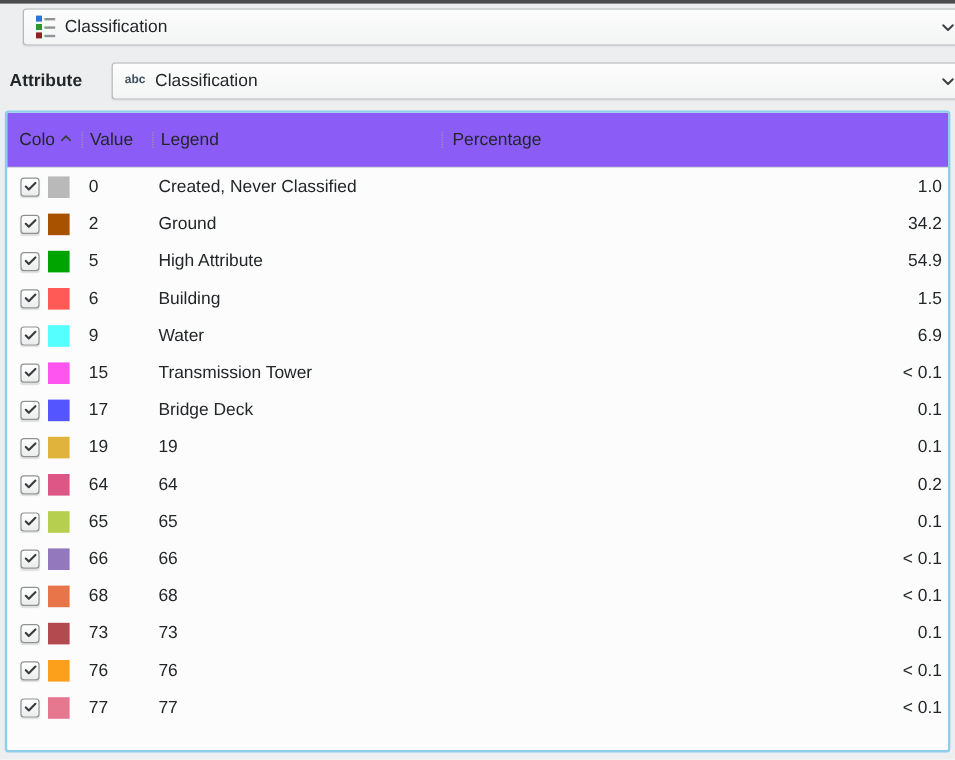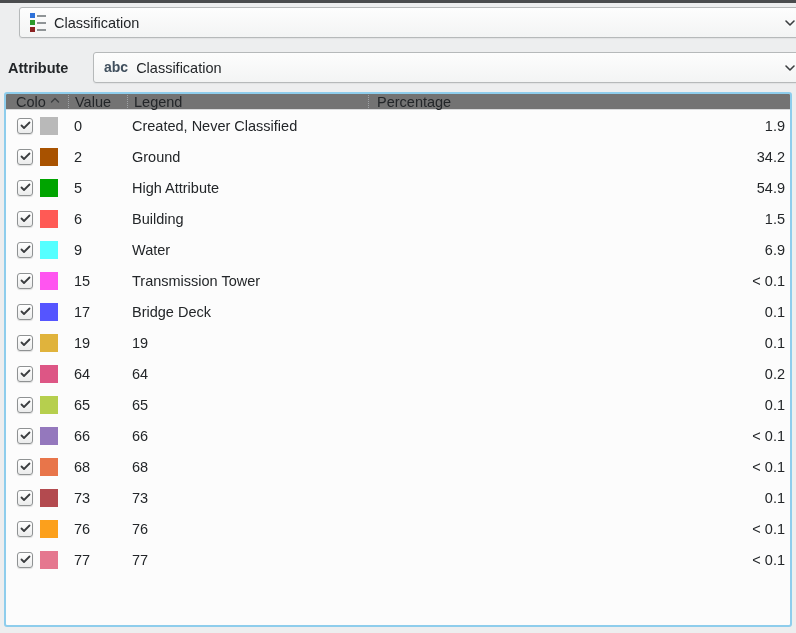--- a/index.html
+++ b/index.html
@@ -27,34 +27,34 @@
   .attr-combo { left:78px; top:52px; width:714px; }
   .attr-label { position:absolute; left:8px; top:52px; height:31px; display:flex; align-items:center;font-weight:bold; }
 
   
   .legend-icon { display:flex; flex-direction:column; gap:2px; width:16px; }
   .legend-icon .li-row { display:flex; align-items:center; gap:2px; }
   .legend-icon .li-sq { width:5px; height:5px; }
   .legend-icon .li-line { width:9px; height:2px; background:#8f9496; }
 
   .abc-icon {
-    font-size:14px; font-weight:700; color:#41505e;
+    font-size:10px; font-weight:700; color:#41505e;
     letter-spacing:0; line-height:1; transform:translateY(-1px);
   }
 
   
   .table-frame {
     position:absolute; left:4px; top:92px; width:788px; height:535px;
     background:#fcfcfc;
     border:2px solid #8ecdec; border-radius:3px;
     overflow:hidden;
   }
   .thead {
-    display:flex; align-items:center; height:16px;
-    background:#737373; border-bottom:1px solid #d9dadb;
+    display:flex; align-items:center; height:46px;
+    background:#8b5cf6; border-bottom:1px solid #d9dadb;
   }
   .th { display:flex; align-items:center; color:#232629; }
   .th-color { width:62px; padding-left:10px; gap:4px; }
   .th-value { width:58px; padding-left:6px; }
   .th-legend { width:240px; padding-left:6px;text-align:right; }
   .th-pct { flex:1; padding-left:8px; }
   .hsep { width:0; height:13px; border-left:1px dotted #9fa3a6; }
   .sort-arrow { display:flex; align-items:center; margin-top:-2px; }
 
   .tbody { }
@@ -134,21 +134,21 @@
     <div class="td-color">
       <span class="checkbox">
         <svg width="11" height="9" viewBox="0 0 11 9">
               <polyline points="1.5,4.5 4,7 9.5,1.5" fill="none" stroke="#3a3d3f" stroke-width="1.8" stroke-linecap="round" stroke-linejoin="round"></polyline>
             </svg>
       </span>
       <span class="swatch" style="background: rgb(185, 185, 185);"></span>
     </div>
     <div class="td-value">0</div>
     <div class="td-legend">Created, Never Classified</div>
-    <div class="td-pct">1.9</div>
+    <div class="td-pct">1.0</div>
   </div>
 
   <div class="trow">
     <div class="td-color">
       <span class="checkbox">
         <svg width="11" height="9" viewBox="0 0 11 9">
               <polyline points="1.5,4.5 4,7 9.5,1.5" fill="none" stroke="#3a3d3f" stroke-width="1.8" stroke-linecap="round" stroke-linejoin="round"></polyline>
             </svg>
       </span>
       <span class="swatch" style="background: rgb(168, 82, 0);"></span>

